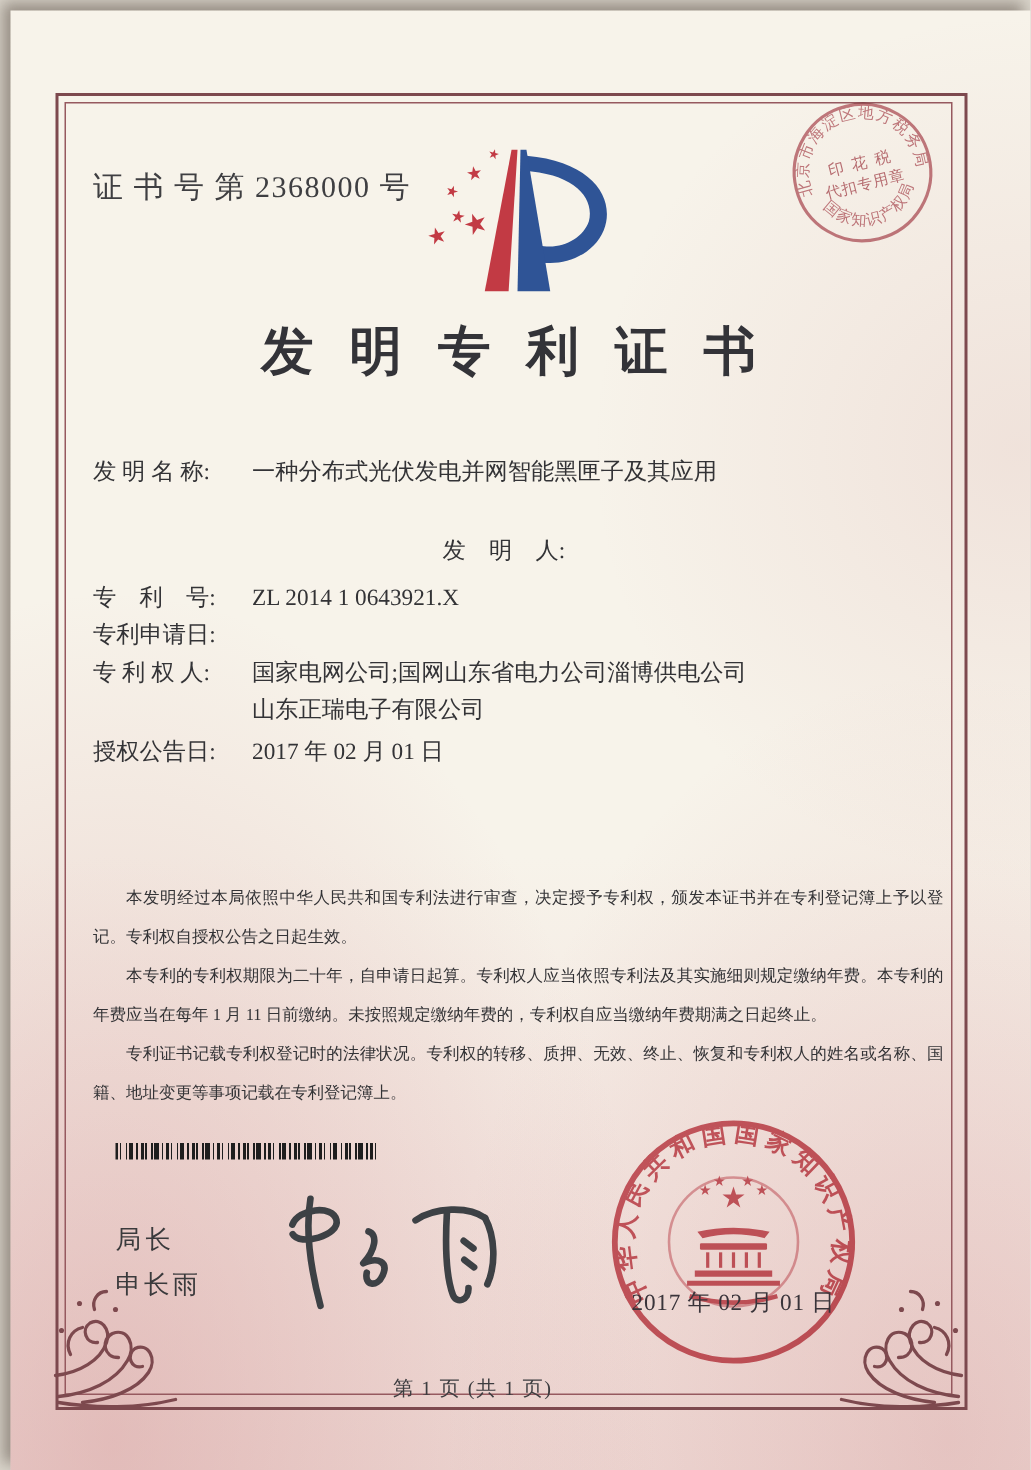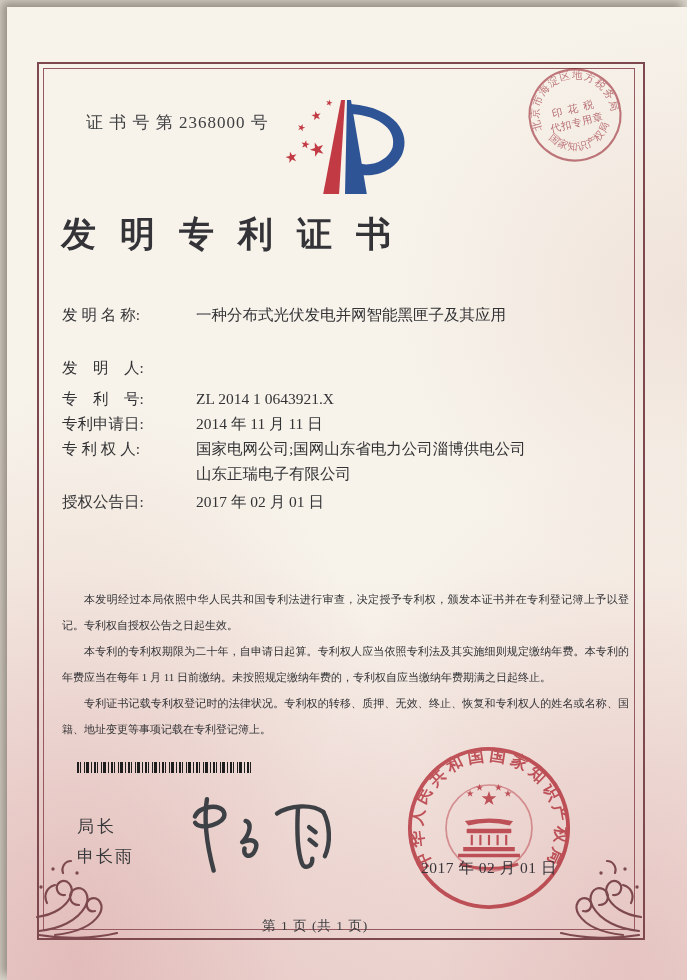--- a/index.html
+++ b/index.html
@@ -16,31 +16,31 @@
       radial-gradient(ellipse at 99% 30%, rgba(206,150,150,.18), transparent 30%),
       linear-gradient(180deg,#f7f3ea 0%,#f7f3ea 58%,#f3e6e0 80%,#efdcd7 100%);
     box-shadow:-5px -5px 9px rgba(70,58,48,.45);
   }
   
   .frame-outer{position:absolute;left:30px;top:55px;width:604px;height:874px;border:2px solid #7d494e;}
   .frame-inner{position:absolute;left:36px;top:61px;width:590px;height:860px;border:1px solid #96595f;}
   .corner{position:absolute;width:95px;height:95px;z-index:3;}
   .corner-left{left:26px;top:836px;}
   .corner-right{left:543px;top:836px;transform:scaleX(-1);}
-  .cert-number{position:absolute;left:55px;top:104px;font-size:17px;color:#3f3f42;letter-spacing:1px;margin-left:24px;}
+  .cert-number{position:absolute;left:55px;top:104px;font-size:20px;color:#3f3f42;letter-spacing:1px;}
   .logo{position:absolute;left:263px;top:83px;width:152px;height:114px;}
   .tax-stamp{position:absolute;left:512px;top:52px;width:112px;height:112px;transform:rotate(-14deg);opacity:.88;mix-blend-mode:multiply;z-index:6;}
   .title{
-    position:absolute;left:30px;top:204px;width:604px;text-align:left;
+    position:absolute;left:30px;top:204px;width:604px;text-align:center;
     font-size:35px;font-weight:600;color:#333338;letter-spacing:24px;text-indent:24px;
   }
   .fields{position:absolute;left:55px;top:295px;width:572px;font-size:15.5px;color:#333336;}
-  .field{display:flex;line-height:25px;gap:28px;}
+  .field{display:flex;line-height:25px;}
   .field:nth-child(1){margin-bottom:28px;}
-  .field:nth-child(2){margin-bottom:6px;}
+  .field:nth-child(2){margin-bottom:6px;justify-content:center;}
   .field:nth-child(3){}
   .field:nth-child(4){}
   .field:nth-child(5){margin-bottom:3px;}
   .flabel{flex:0 0 106px;white-space:pre;}
   .fvalue{white-space:pre-line;}
   .legal{position:absolute;left:55px;top:579px;width:567px;font-size:11px;line-height:26px;color:#333336;text-align:justify;}
   .legal p{margin:0;text-indent:2em;}
   .barcode{
     position:absolute;left:70px;top:755px;width:174px;height:11px;z-index:2;
     background:repeating-linear-gradient(90deg,
@@ -139,21 +139,20 @@
     </div>
     <div class="field">
       <span class="flabel">发　明　人:</span>
     </div>
     <div class="field">
       <span class="flabel">专　利　号:</span>
       <span class="fvalue">ZL 2014 1 0643921.X</span>
     </div>
     <div class="field">
       <span class="flabel">专利申请日:</span>
-      <span class="fvalue">2014 年 11 月 11 日</span>
     </div>
     <div class="field">
       <span class="flabel">专 利 权 人:</span>
       <span class="fvalue">国家电网公司;国网山东省电力公司淄博供电公司
 山东正瑞电子有限公司</span>
     </div>
     <div class="field">
       <span class="flabel">授权公告日:</span>
       <span class="fvalue">2017 年 02 月 01 日</span>
     </div>

